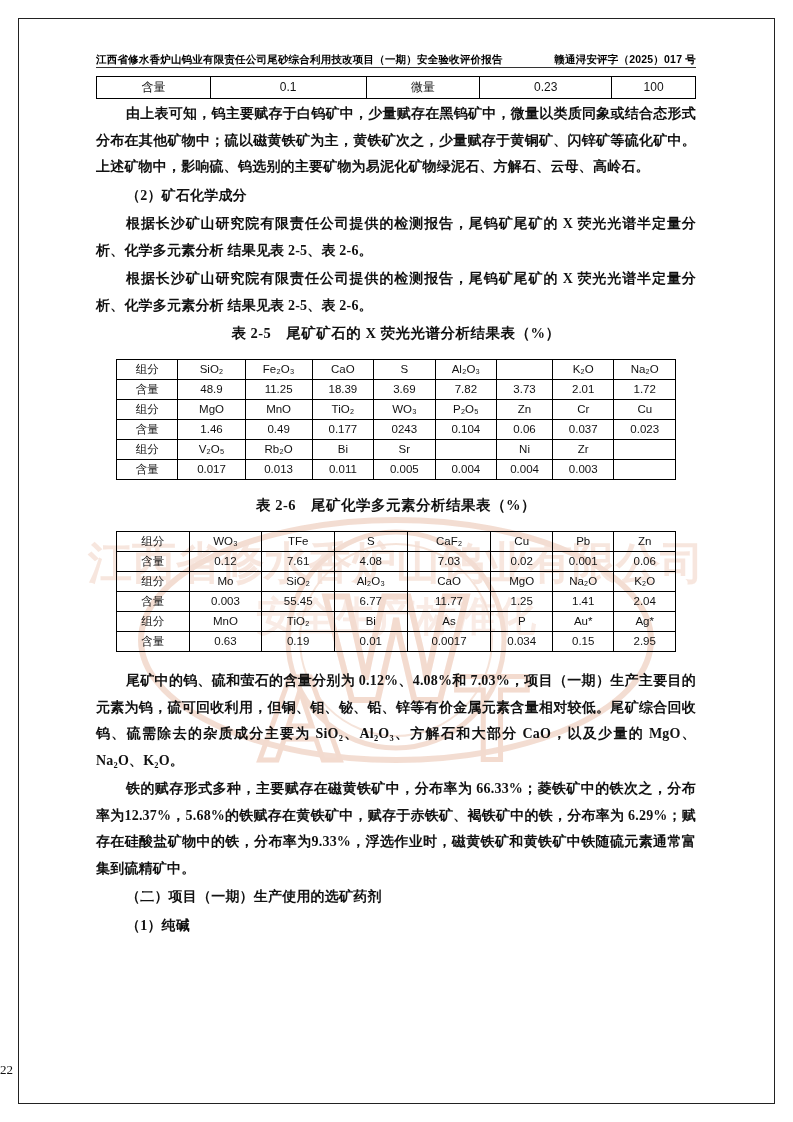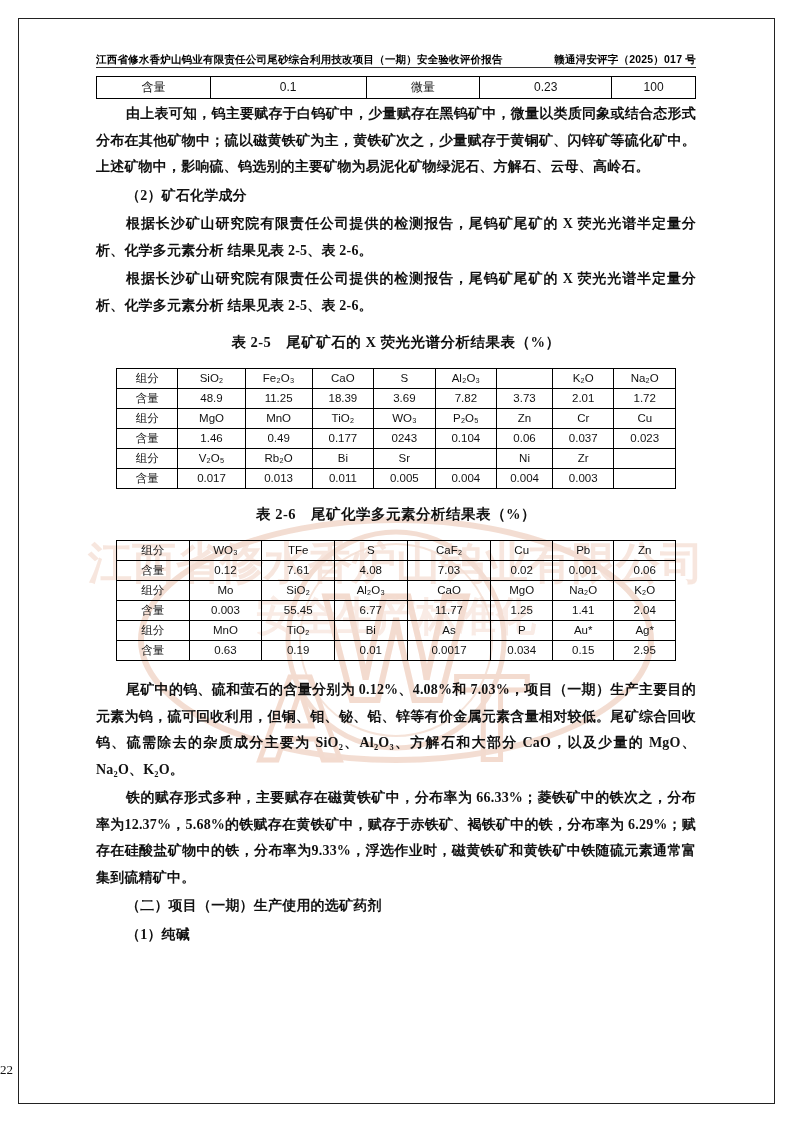--- a/index.html
+++ b/index.html
@@ -84,21 +84,21 @@
   .top-table {
     width: 100%;
     margin-bottom: 2px;
   }
   .top-table td { height: 19px; font-size: 12px; }
 
   .tbl-caption {
     text-align: center;
     font-size: 14.5px;
     font-weight: bold;
-    margin: 14px 0 3px 0;
+    margin: 5px 0 3px 0;
     letter-spacing: 0.5px;
     font-family: "Liberation Serif", "DejaVu Serif", serif;
   }
 
   .table-wrap {
     position: relative;
     width: 560px;
     margin: 16px auto;
   }
 

